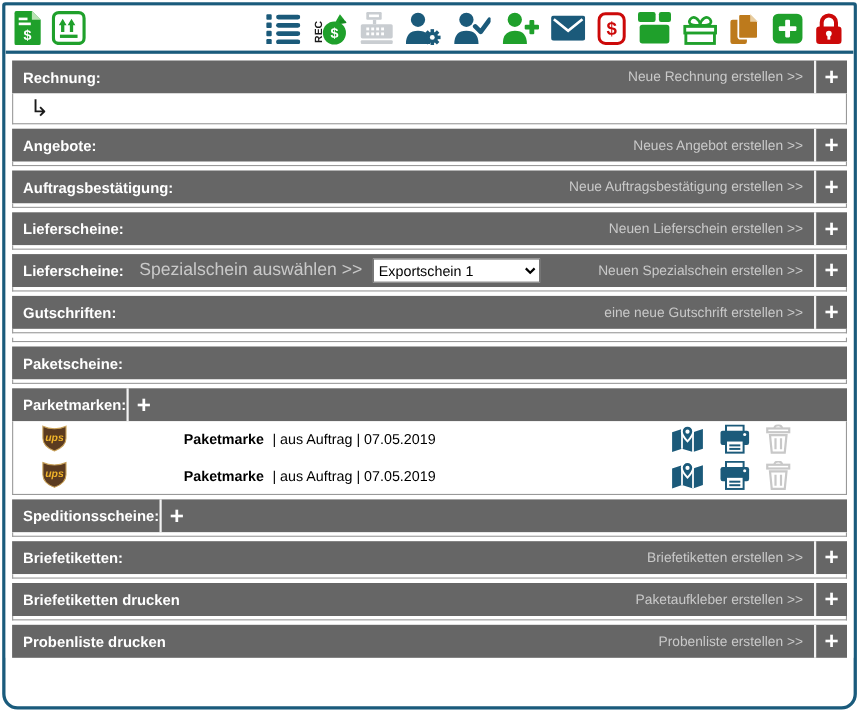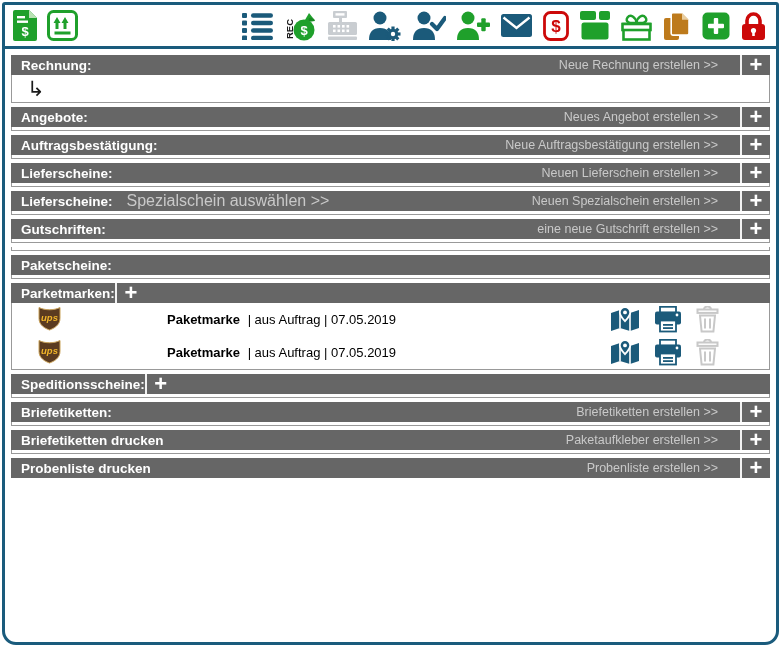--- a/index.html
+++ b/index.html
@@ -16,26 +16,26 @@
     padding:2px 10px 2px 8px; border-bottom:3px solid #1a5b7c; background:#fff;
   }
   .tb-left { display:flex; align-items:center; gap:9px; }
   .tb-right { margin-left:auto; display:flex; align-items:center; gap:11px; }
   .tb-icon { display:flex; align-items:center; justify-content:center; cursor:pointer; }
   .tb-icon svg { display:block; }
   
   .main { padding:6px 6px 0 6px; background:#fff; }
   .sec { margin-bottom:4px; }
   .bar {
-    height:20px; background:#666666; display:flex; align-items:center;
+    height:30px; background:#666666; display:flex; align-items:center;
     padding-left:10px;
   }
   .bar-title { color:#ffffff; font-weight:bold; font-size:13.5px; white-space:nowrap; }
   .bar-link {
-    margin-left:auto; color:#c9c9c9; font-size:12.5px; padding-right:22px;
+    margin-left:auto; color:#c9c9c9; font-size:12.5px; padding-right:10px;
     white-space:nowrap; cursor:pointer;
   }
   .bar-plus {
     width:30px; align-self:stretch; border-left:2px solid #f2f2f2;
     color:#fff; font-size:22px; font-weight:bold; line-height:1;
     display:flex; align-items:center; justify-content:center; cursor:pointer;
   }
   .strip { height:4px; background:#fff; border:1px solid #999; border-top:none; }
   .content { background:#fff; border:1px solid #999; border-top:none; }
   .rechnung-content { height:28px; display:flex; align-items:center; padding-left:15px; }
@@ -250,20 +250,23 @@
         <span class="bar-link">Neuen Lieferschein erstellen &gt;&gt;</span>
         <span class="bar-plus">+</span>
       </div>
       <div class="strip"></div>
     </section>
 
     <section class="sec">
       <div class="bar">
         <span class="bar-title">Lieferscheine:</span>
         <span class="bar-inline-link">Spezialschein auswählen &gt;&gt;</span>
+        <select class="bar-select">
+          <option>Exportschein 1</option>
+        </select>
         <span class="bar-link">Neuen Spezialschein erstellen &gt;&gt;</span>
         <span class="bar-plus">+</span>
       </div>
       <div class="strip"></div>
     </section>
 
     <section class="sec">
       <div class="bar">
         <span class="bar-title">Gutschriften:</span>
         <span class="bar-link">eine neue Gutschrift erstellen &gt;&gt;</span>

